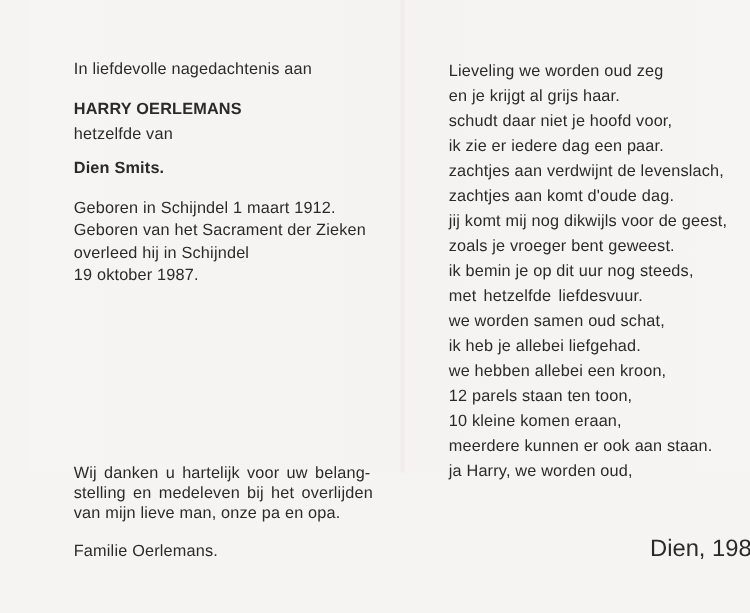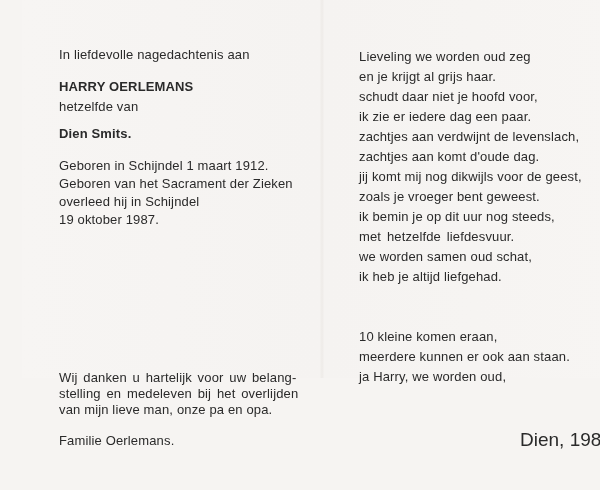--- a/index.html
+++ b/index.html
@@ -52,20 +52,22 @@
     <div class="t" style="top:69px">en je krijgt al grijs haar.</div>
     <div class="t" style="top:89px">schudt daar niet je hoofd voor,</div>
     <div class="t" style="top:109px">ik zie er iedere dag een paar.</div>
     <div class="t" style="top:129px">zachtjes aan verdwijnt de levenslach,</div>
     <div class="t" style="top:149px">zachtjes aan komt d'oude dag.</div>
     <div class="t" style="top:169px">jij komt mij nog dikwijls voor de geest,</div>
     <div class="t" style="top:189px">zoals je vroeger bent geweest.</div>
     <div class="t" style="top:209px">ik bemin je op dit uur nog steeds,</div>
     <div class="t" style="top:229px; word-spacing:2px">met hetzelfde liefdesvuur.</div>
     <div class="t" style="top:249px">we worden samen oud schat,</div>
-    <div class="t" style="top:269px">ik heb je altijd liefgehad.</div>
+    <div class="t" style="top:269px">ik heb je allebei liefgehad.</div>
+    <div class="t" style="top:289px">we hebben allebei een kroon,</div>
+    <div class="t" style="top:309px">12 parels staan ten toon,</div>
     <div class="t" style="top:329px">10 kleine komen eraan,</div>
     <div class="t" style="top:349px">meerdere kunnen er ook aan staan.</div>
     <div class="t" style="top:369px">ja Harry, we worden oud,</div>
   </div>
 
   <div class="sig" style="left:498px; top:429px">Dien, 1982.</div>
 </div>
 
 </body></html>

